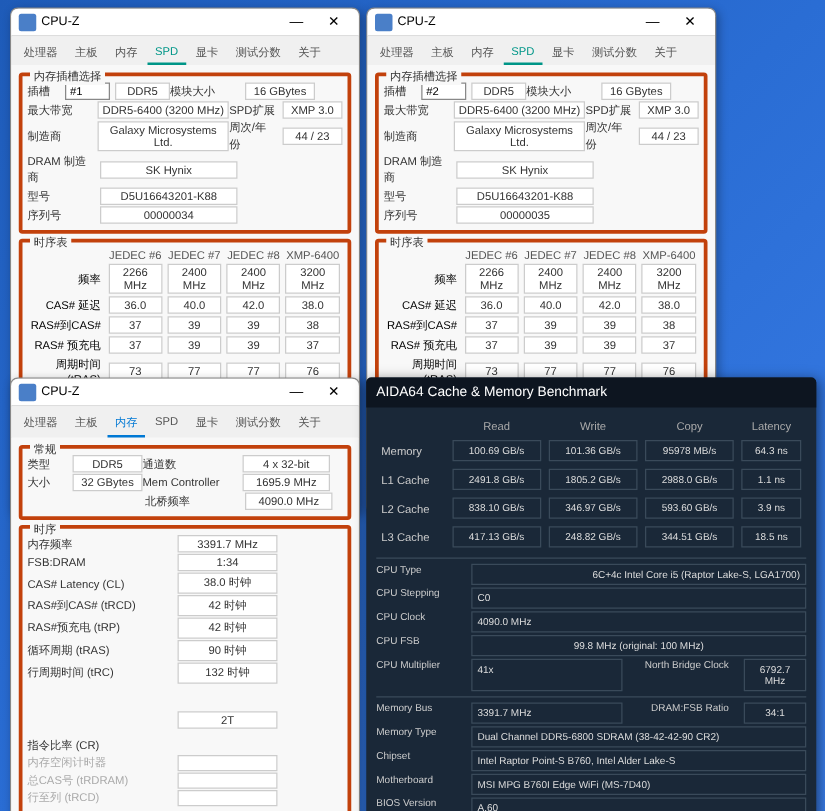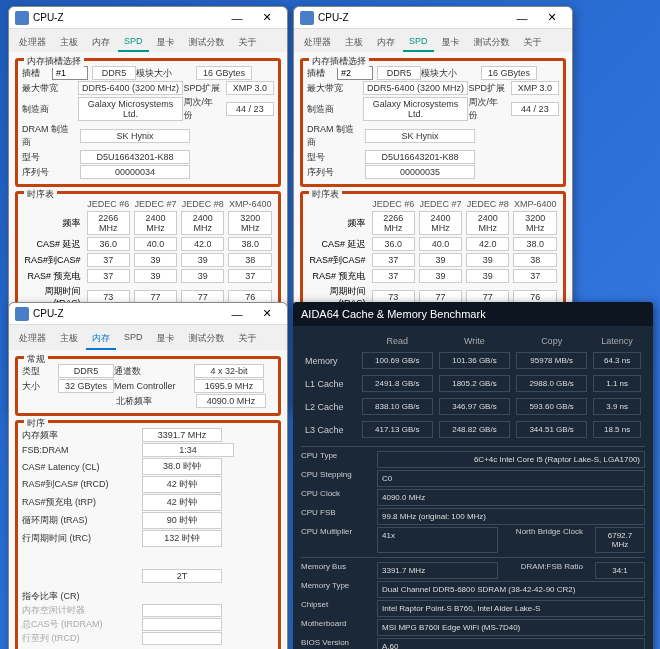--- a/index.html
+++ b/index.html
@@ -481,21 +481,21 @@
 </div>
 <div class="fieldset">
 <span class="legend">时序</span>
 <div id="memrows">
           <div class="row">
             <span class="lbl" style="width:120px;font-family:Liberation Serif, serif;">内存频率</span>
             <span class="val" style="width:80px">3391.7 MHz</span>
           </div>
           <div class="row">
             <span class="lbl" style="width:120px;">FSB:DRAM</span>
-            <span class="val" style="width:92px">1:34</span>
+            <span class="val" style="width:80px">1:34</span>
           </div>
           <div class="row">
             <span class="lbl" style="width:120px;">CAS# Latency (CL)</span>
             <span class="val" style="width:80px">38.0 时钟</span>
           </div>
           <div class="row">
             <span class="lbl" style="width:120px;">RAS#到CAS# (tRCD)</span>
             <span class="val" style="width:80px">42 时钟</span>
           </div>
           <div class="row">
@@ -614,21 +614,21 @@
       </table>
 <div class="aida-sep"></div>
 <div class="aida-info">
 <span class="aida-lbl">CPU Type</span>
 <div class="aida-box" style="text-align:right">6C+4c Intel Core i5 (Raptor Lake-S, LGA1700)</div>
 <span class="aida-lbl">CPU Stepping</span>
 <div class="aida-box" style="text-align:left">C0</div>
 <span class="aida-lbl">CPU Clock</span>
 <div class="aida-box" style="text-align:left">4090.0 MHz</div>
 <span class="aida-lbl">CPU FSB</span>
-<div class="aida-box" style="text-align:left">99.8 MHz (original: 100 MHz)</div>
+<div class="aida-box" style="text-align:center">99.8 MHz (original: 100 MHz)</div>
 </div>
 <div class="aida-info2">
 <span class="aida-lbl">CPU Multiplier</span>
 <div class="aida-box" style="text-align:left">41x</div>
 <span class="aida-lbl" style="text-align:right">North Bridge Clock</span>
 <div class="aida-box">6792.7 MHz</div>
 </div>
 <div class="aida-sep"></div>
 <div class="aida-info2">
 <span class="aida-lbl">Memory Bus</span>

